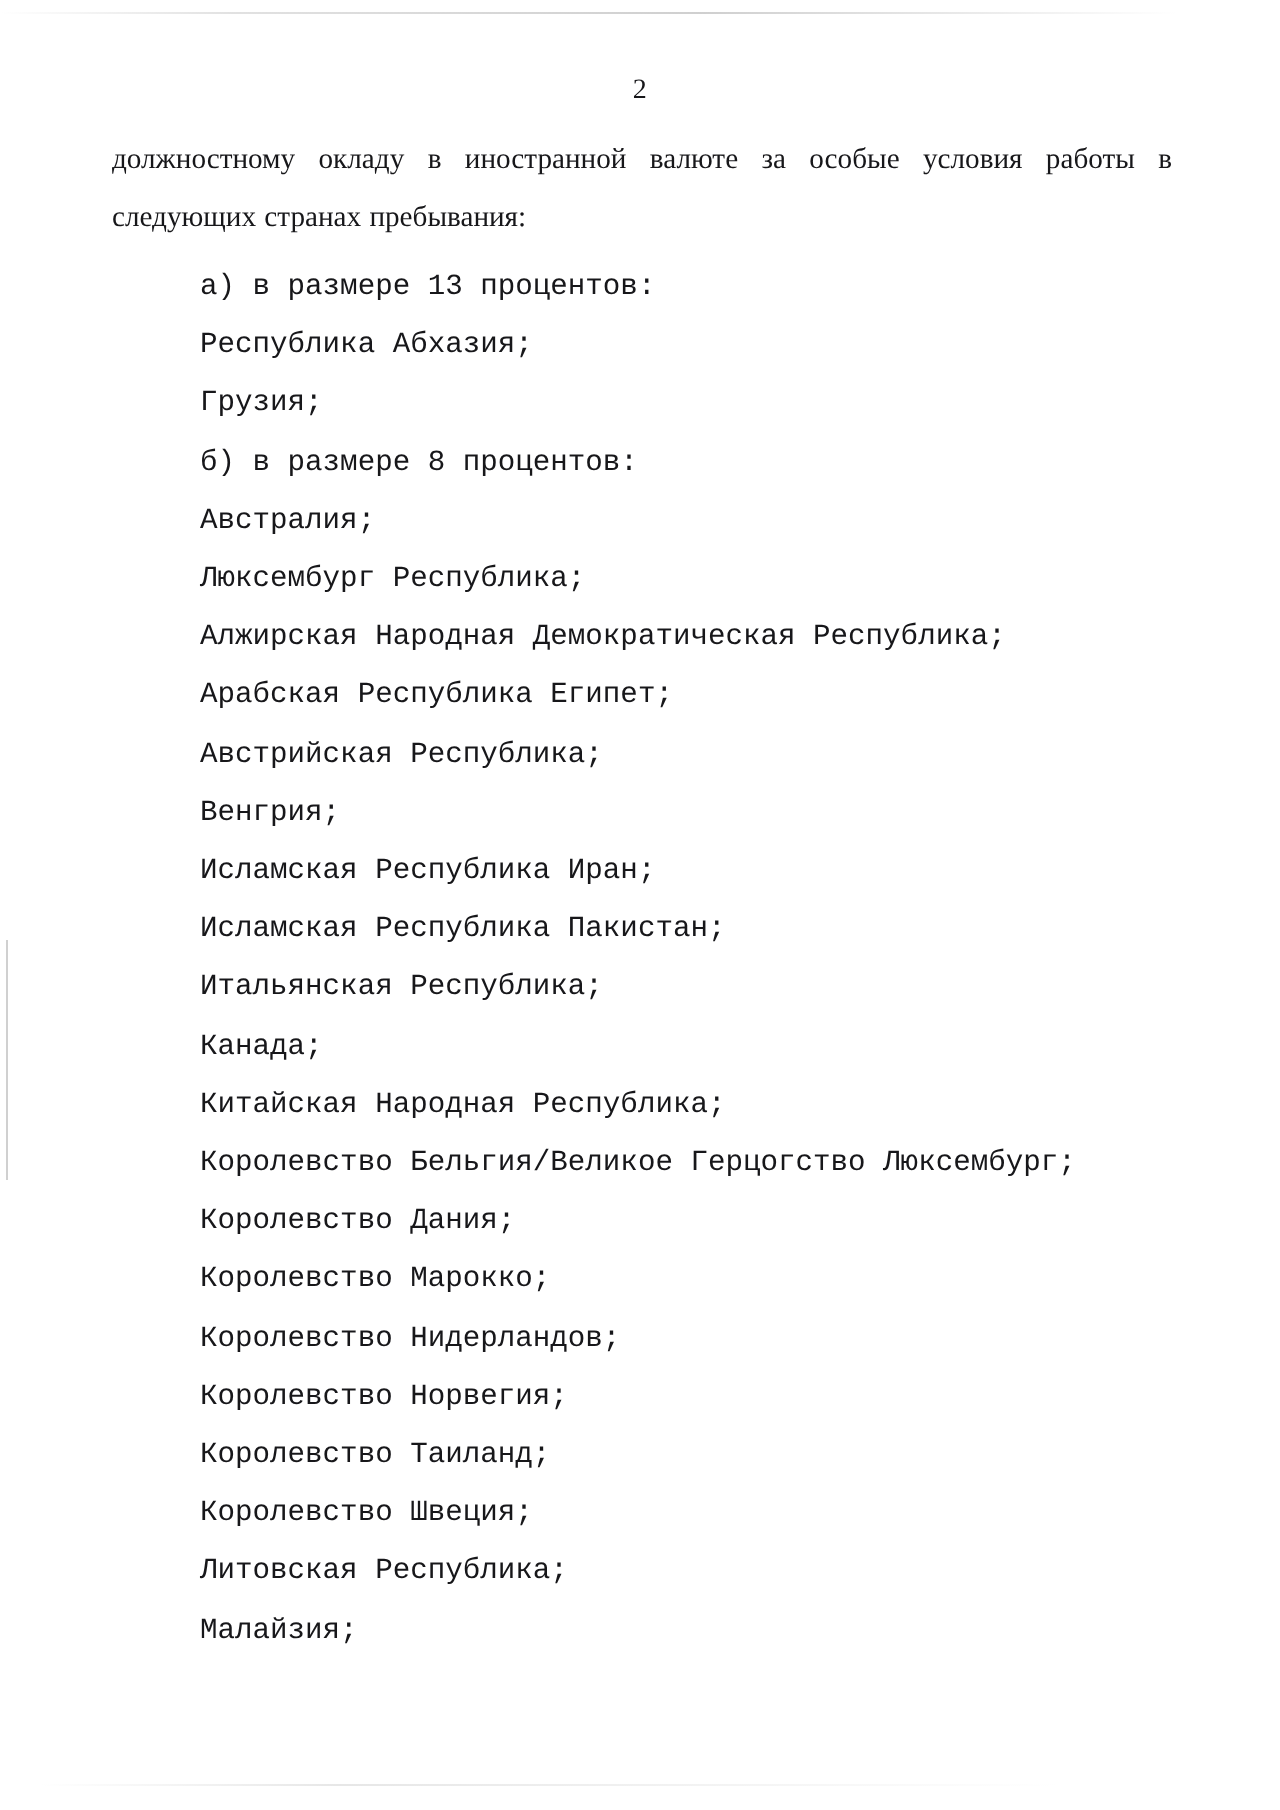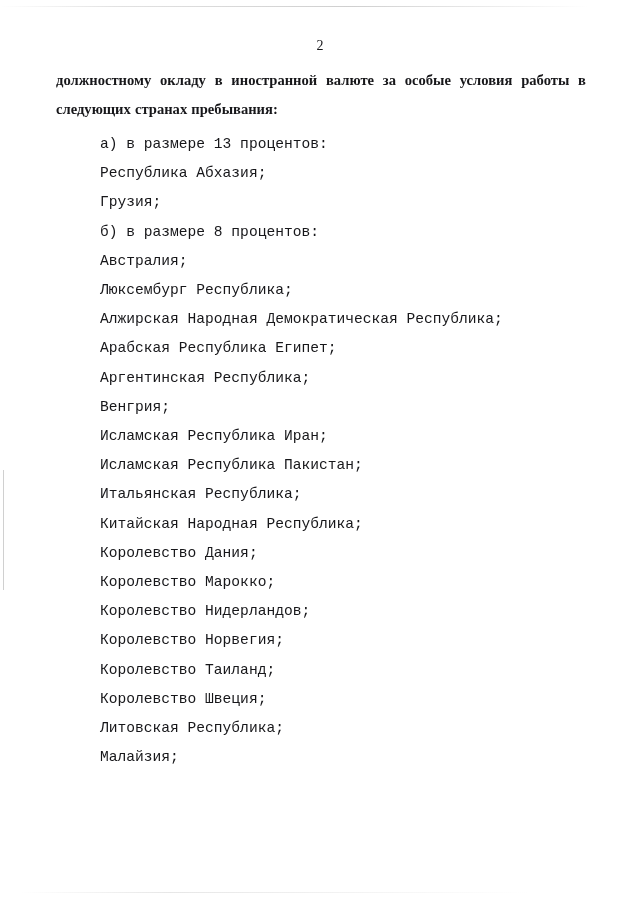--- a/index.html
+++ b/index.html
@@ -62,21 +62,20 @@
     left: 56px;
     width: 530px;
   }
   .para {
     font-size: 14.6px;
     line-height: 29px;
     text-align: justify;
     text-align-last: left;
     margin: 0 0 6px 0;
     word-spacing: 0.5px;
-    font-weight: bold;
   }
   .list {
     margin: 0;
     padding: 0;
     list-style: none;
   }
   .list-item {
     font-size: 14.6px;
     line-height: 29.2px;
     padding-left: 44px;
@@ -100,26 +99,28 @@
 
     <ul class="list">
       <li class="list-item">а) в размере 13 процентов:</li>
       <li class="list-item">Республика Абхазия;</li>
       <li class="list-item">Грузия;</li>
       <li class="list-item">б) в размере 8 процентов:</li>
       <li class="list-item">Австралия;</li>
       <li class="list-item">Люксембург Республика;</li>
       <li class="list-item">Алжирская Народная Демократическая Республика;</li>
       <li class="list-item">Арабская Республика Египет;</li>
-      <li class="list-item">Аргентинская Республика;</li>
+      <li class="list-item">Австрийская Республика;</li>
       <li class="list-item">Венгрия;</li>
       <li class="list-item">Исламская Республика Иран;</li>
       <li class="list-item">Исламская Республика Пакистан;</li>
       <li class="list-item">Итальянская Республика;</li>
+      <li class="list-item">Канада;</li>
       <li class="list-item">Китайская Народная Республика;</li>
+      <li class="list-item">Королевство Бельгия/Великое Герцогство Люксембург;</li>
       <li class="list-item">Королевство Дания;</li>
       <li class="list-item">Королевство Марокко;</li>
       <li class="list-item">Королевство Нидерландов;</li>
       <li class="list-item">Королевство Норвегия;</li>
       <li class="list-item">Королевство Таиланд;</li>
       <li class="list-item">Королевство Швеция;</li>
       <li class="list-item">Литовская Республика;</li>
       <li class="list-item">Малайзия;</li>
 
     </ul>

